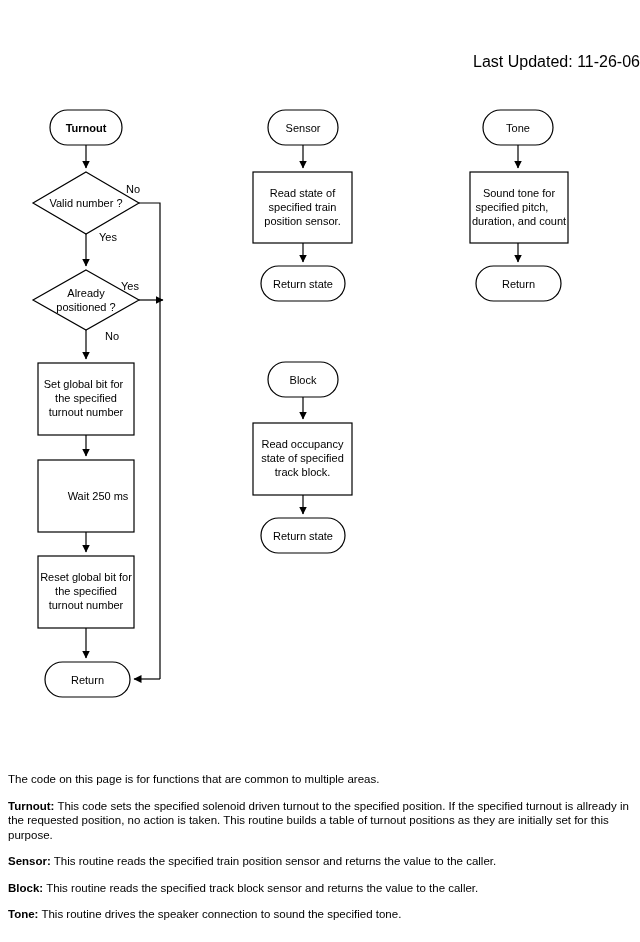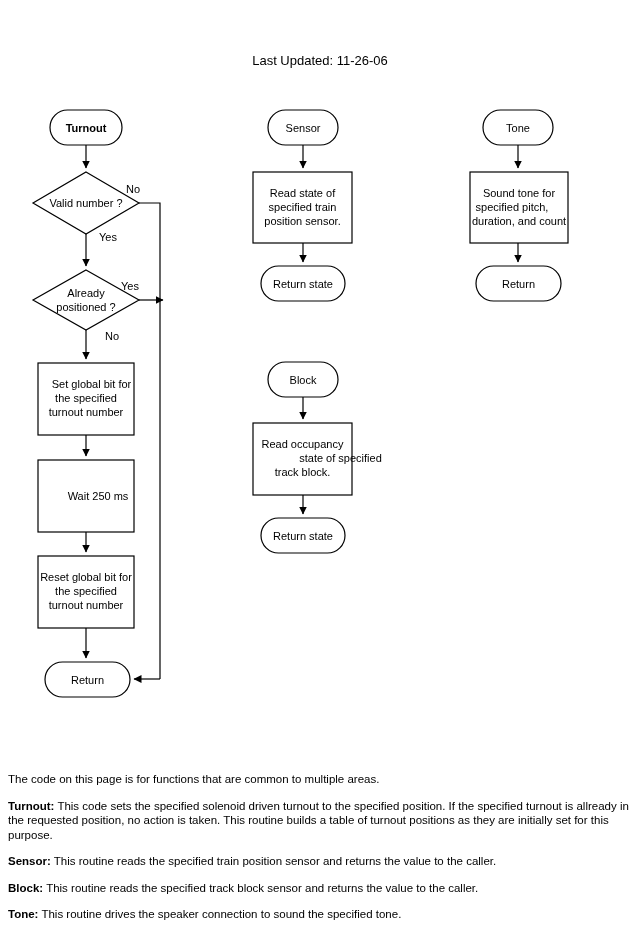--- a/index.html
+++ b/index.html
@@ -27,22 +27,22 @@
     left: 0; top: 27px;
     width: 640px;
     text-align: center;
     font-size: 15px;
     letter-spacing: 0.2px;
   }
   .subtitle {
     position: absolute;
     left: 0; top: 53px;
     width: 640px;
-    text-align: center;
-    font-size: 13px;
+    text-align: right;
+    font-size: 16px;
   }
   
   #flow-canvas {
     position: absolute;
     left: 0; top: 0;
     width: 640px;
     height: 760px;
   }
   #flow-canvas svg {
     position: absolute;
@@ -149,21 +149,21 @@
       <rect x="476" y="266" width="85" height="35" rx="17.5" ry="17.5" fill="#ffffff" stroke="#000000" stroke-width="1.2"></rect>
     </svg>
 
     <div class="node-label" style="left:50px; top:110px; width:72px; height:35px;font-weight:bold;">Turnout</div>
 
     <div class="node-label" style="left:33px; top:188px; width:106px; height:30px;">Valid number ?</div>
 
     <div class="node-label" style="left:33px; top:285px; width:106px; height:15px;">Already</div>
     <div class="node-label" style="left:33px; top:299px; width:106px; height:15px;">positioned ?</div>
 
-    <div class="node-label" style="left:38px; top:377px; width:91px; height:14px;padding-left:8px;">Set global bit for</div>
+    <div class="node-label" style="left:38px; top:377px; width:91px; height:14px;">Set global bit for</div>
     <div class="node-label" style="left:38px; top:391px; width:96px; height:14px;">the specified</div>
     <div class="node-label" style="left:38px; top:405px; width:96px; height:14px;">turnout number</div>
 
     <div class="node-label" style="left:50px; top:460px; width:96px; height:72px;">Wait 250 ms</div>
 
     <div class="node-label" style="left:38px; top:570px; width:96px; height:14px;">Reset global bit for</div>
     <div class="node-label" style="left:38px; top:584px; width:96px; height:14px;">the specified</div>
     <div class="node-label" style="left:38px; top:598px; width:96px; height:14px;">turnout number</div>
 
     <div class="node-label" style="left:45px; top:662px; width:85px; height:35px;">Return</div>
@@ -177,21 +177,21 @@
 
     <div class="node-label" style="left:253px; top:186px; width:99px; height:14px;">Read state of</div>
     <div class="node-label" style="left:253px; top:200px; width:99px; height:14px;">specified train</div>
     <div class="node-label" style="left:253px; top:214px; width:99px; height:14px;">position sensor.</div>
 
     <div class="node-label" style="left:261px; top:266px; width:84px; height:35px;">Return state</div>
 
     <div class="node-label" style="left:268px; top:362px; width:70px; height:35px;">Block</div>
 
     <div class="node-label" style="left:253px; top:437px; width:99px; height:14px;">Read occupancy</div>
-    <div class="node-label" style="left:263px; top:451px; width:99px; height:14px;padding-left:28px;">state of specified</div>
+    <div class="node-label" style="left:253px; top:451px; width:99px; height:14px;">state of specified</div>
     <div class="node-label" style="left:253px; top:465px; width:99px; height:14px;">track block.</div>
 
     <div class="node-label" style="left:261px; top:518px; width:84px; height:35px;">Return state</div>
 
     <div class="node-label" style="left:483px; top:110px; width:70px; height:35px;">Tone</div>
 
     <div class="node-label" style="left:470px; top:186px; width:98px; height:14px;">Sound tone for</div>
     <div class="node-label" style="left:470px; top:200px; width:84px; height:14px;">specified pitch,</div>
     <div class="node-label" style="left:470px; top:214px; width:98px; height:14px;">duration, and count</div>
 

